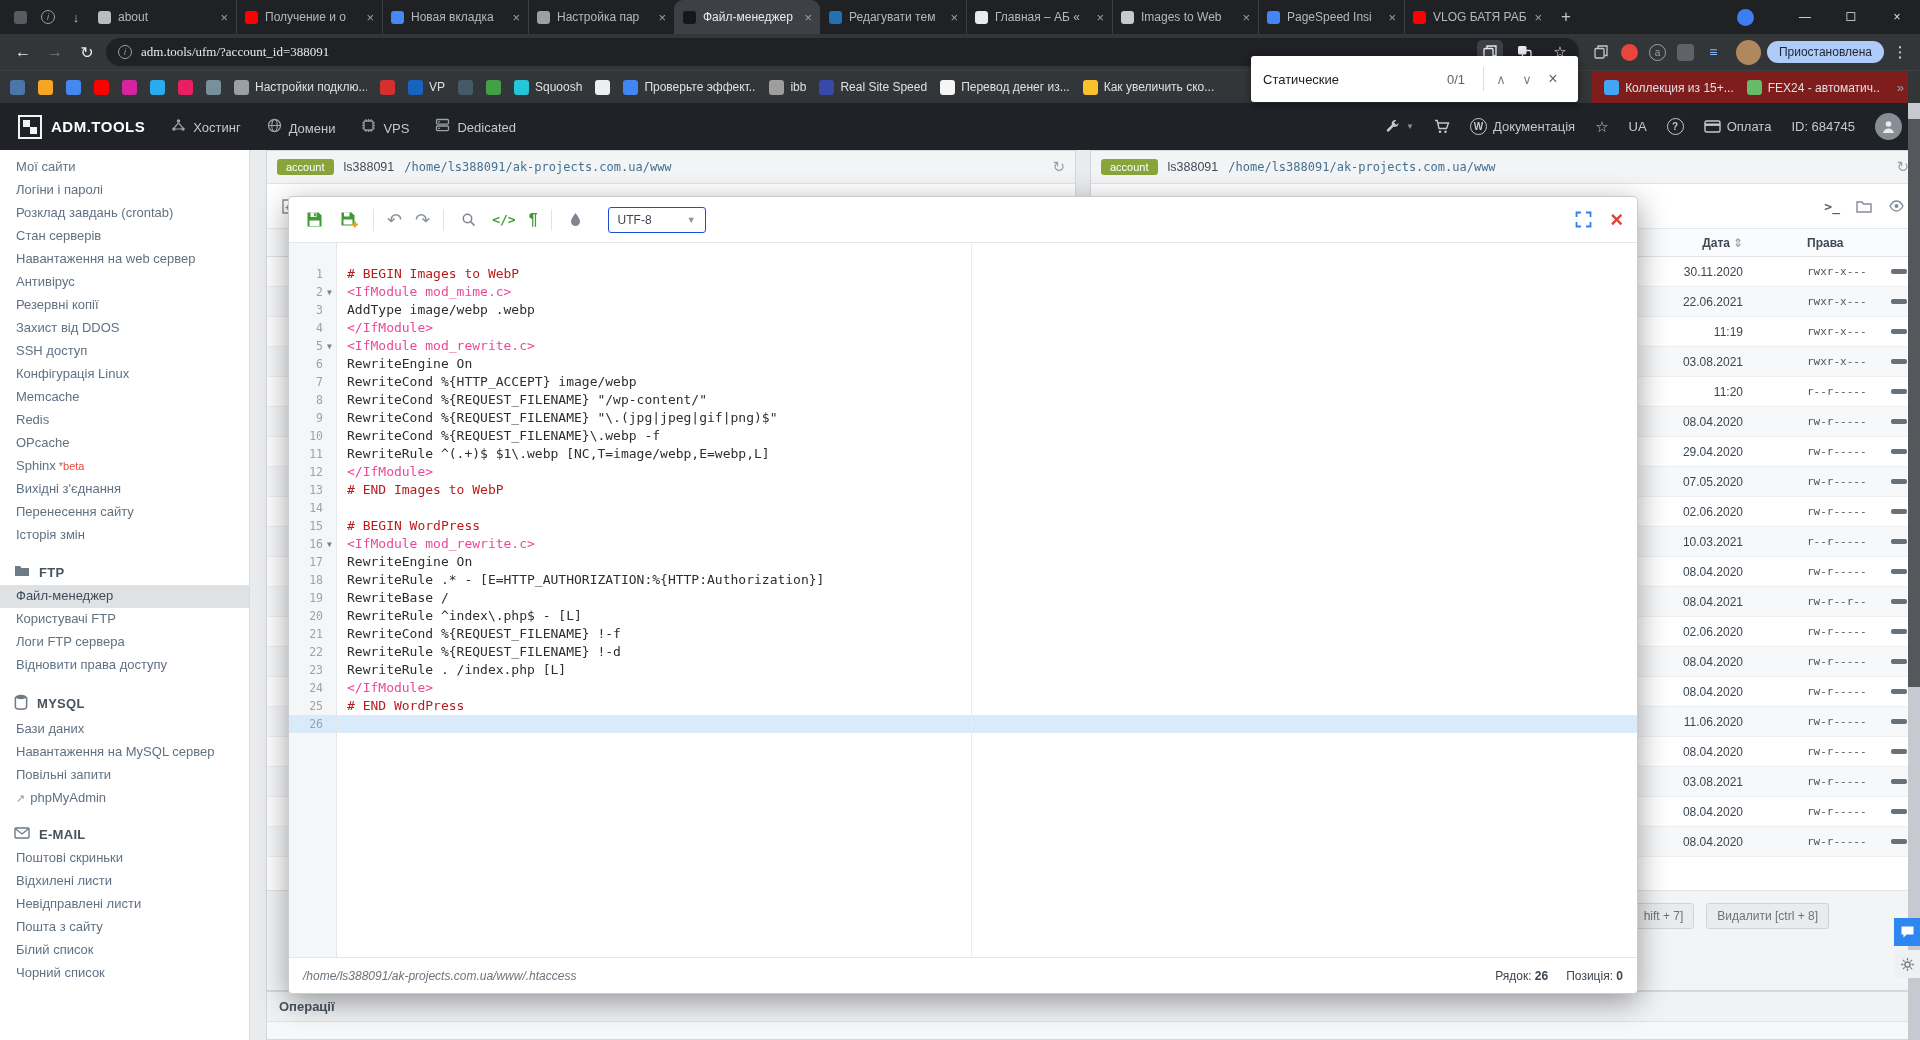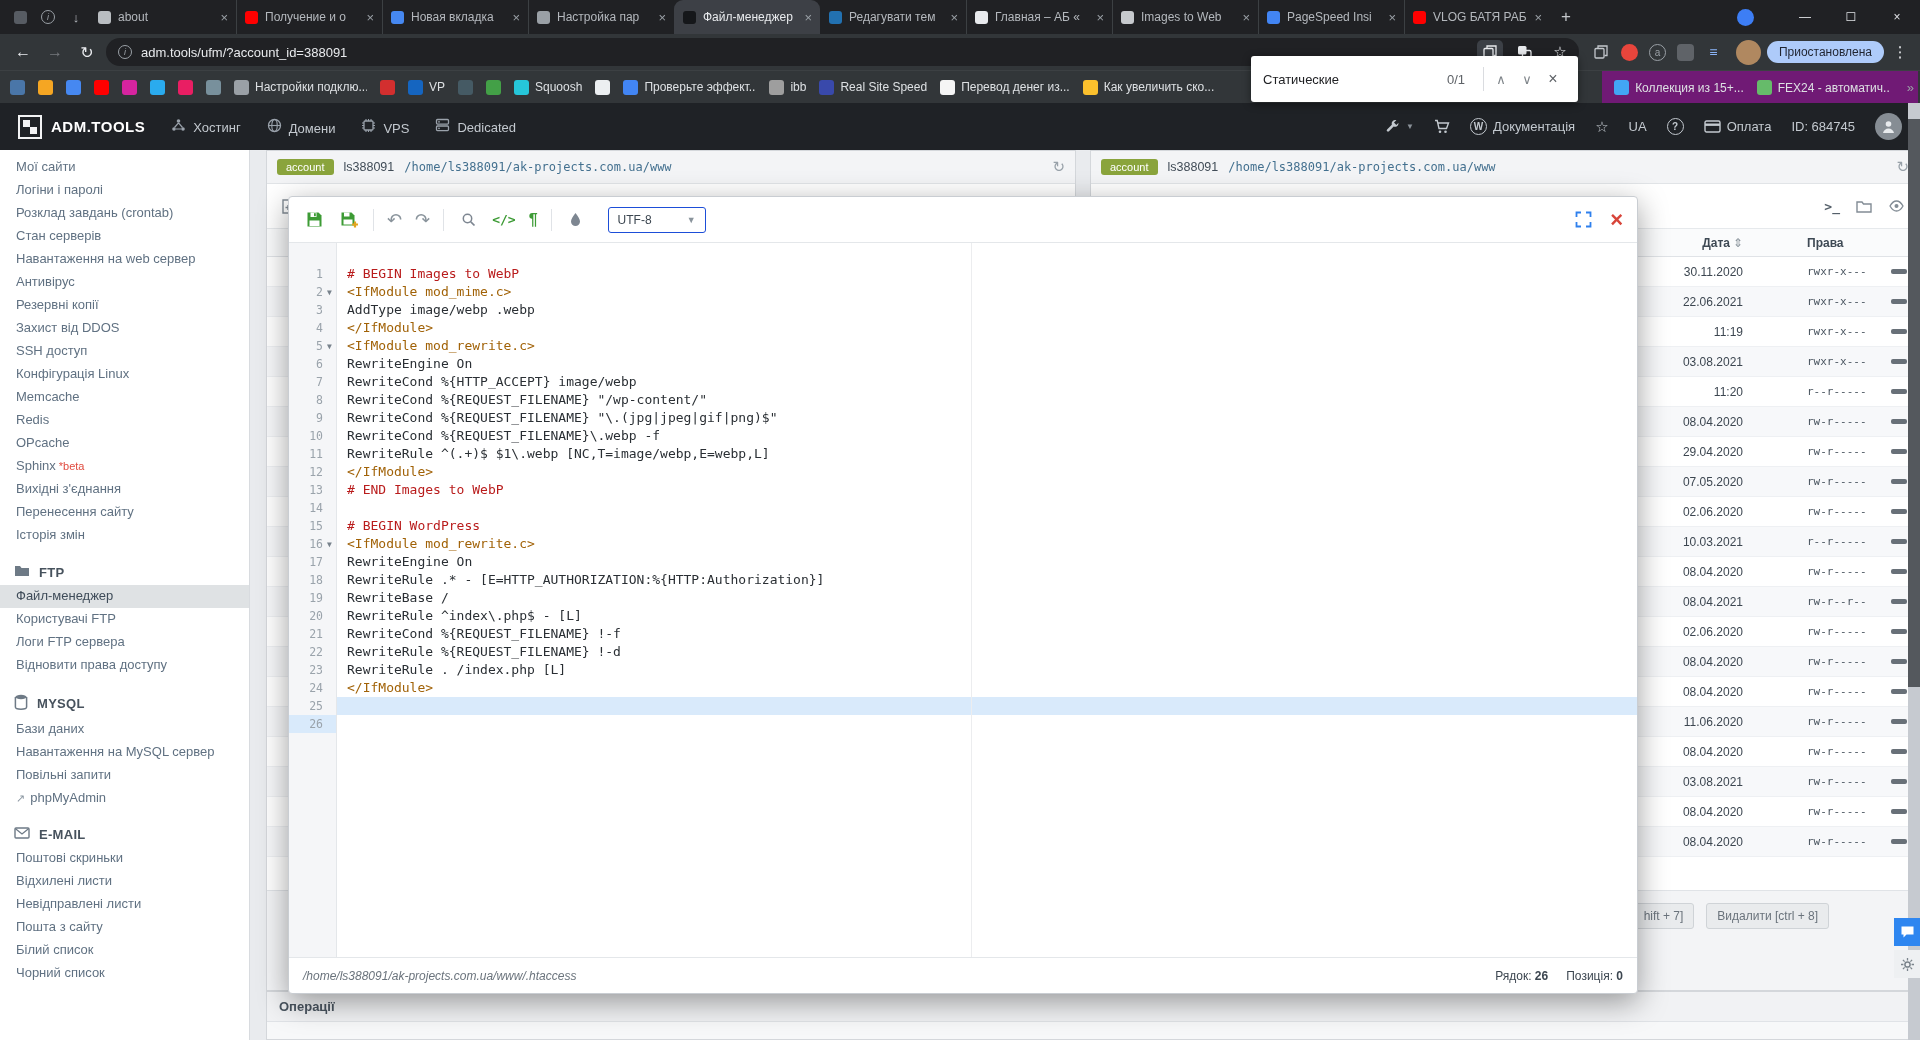--- a/index.html
+++ b/index.html
@@ -1,18 +1,18 @@
 <!DOCTYPE html>
 <html><head>
 <meta charset="utf-8">
 <style>
 *{box-sizing:border-box;margin:0;padding:0}
 html,body{width:1920px;height:1040px}
 body{position:relative;overflow:hidden;background:#e9ebee;font-family:"Liberation Sans",sans-serif}
-.mono{font-family:Liberation Sans, sans-serif}
+.mono{font-family:Liberation Serif, serif}
 
 #tabstrip{position:absolute;top:0;left:0;right:0;height:34px;background:#202124;display:flex;align-items:center;padding-left:6px;z-index:5}
 #pinned,#tabs{display:flex;height:34px;align-items:center}
 .ptab{width:28px;height:34px;display:flex;align-items:center;justify-content:center;color:#b7bbc0;font-size:13px}
 .ptab .sq{width:13px;height:13px;border-radius:3px;background:#575c63}
 .ptab .ci{width:14px;height:14px;border-radius:50%;border:1px solid #9aa0a6;font-size:9px;display:flex;align-items:center;justify-content:center;color:#9aa0a6;font-style:italic}
 .tab{width:146px;height:34px;display:flex;align-items:center;gap:7px;padding:0 8px;color:#b4b8bd;font-size:12px;position:relative}
 .tab+.tab{border-left:1px solid #3c4043}
 .tab.active{background:#3d4046;border-radius:9px 9px 0 0;color:#e8eaed;border-left-color:transparent}
 .tab.active+.tab{border-left-color:transparent}
@@ -45,21 +45,21 @@
 .findcount{color:#5f6368;margin-right:18px}
 .findsep{width:1px;height:24px;background:#dadce0;margin-right:4px}
 .findbtn{width:26px;text-align:center;color:#80868b;font-size:13px}
 .findbtn.x{color:#5f6368;font-size:16px}
 
 #bookmarks{position:absolute;top:70px;left:0;right:0;height:33px;background:#323639;border-top:1px solid #3c4043;display:flex;align-items:center;padding:0 10px;z-index:4;overflow:hidden}
 #bm-left{display:flex;align-items:center;gap:13px}
 .bm{display:flex;align-items:center;gap:6px;flex:0 0 auto;font-size:12px;color:#dde0e3}
 .bico{width:15px;height:15px;border-radius:3px;flex:0 0 auto}
 .bmlabel{max-width:112px;white-space:nowrap;overflow:hidden}
-#bm-right{position:absolute;right:2px;top:0;height:33px;display:flex;align-items:center;gap:13px;background:#701a75;padding-left:12px}
+#bm-right{position:absolute;right:12px;top:0;height:33px;display:flex;align-items:center;gap:13px;background:#7f1d1d;padding-left:12px}
 .chev{color:#9aa0a6;font-size:13px;padding:0 4px}
 
 #appheader{position:absolute;top:103px;left:0;right:0;height:47px;background:#1f2226;display:flex;align-items:center;gap:26px;padding:16px 18px;color:#c3c9cf;z-index:4}
 #logo{display:flex;align-items:center;gap:9px}
 .logoicon{width:24px;height:24px;border:2px solid #f2f3f4;position:relative}
 .logoicon::before{content:"";position:absolute;left:3px;top:3px;width:7px;height:7px;background:#f2f3f4}
 .logoicon::after{content:"";position:absolute;right:3px;bottom:3px;width:7px;height:7px;background:#f2f3f4}
 .logotext{color:#fff;font-size:15px;font-weight:bold;letter-spacing:.5px}
 #nav{display:flex;align-items:center;gap:26px}
 .navitem{display:flex;align-items:flex-end;gap:7px;font-size:13px}
@@ -120,21 +120,21 @@
 .edbar .eright{margin-left:auto;display:flex;align-items:center;gap:16px}
 .xclose{color:#d8453a;font-size:22px;font-weight:bold;line-height:1}
 .edbody{flex:1;display:flex;position:relative;overflow:hidden}
 .gutter{width:48px;background:#f5f6f8;border-right:1px solid #e4e7ea;padding-top:22px;font-family:"DejaVu Sans Mono",monospace;font-size:11.5px;color:#9aa3ab}
 .gl{height:18px;display:flex;align-items:center;justify-content:flex-end}
 .gl .fold{width:13px;font-size:8px;color:#78828c;text-align:center}
 .gl.cur{background:#d9eafb}
 .codearea{flex:1;padding-top:22px;font-family:"DejaVu Sans Mono",monospace;font-size:13px;position:relative;overflow:hidden}
 .ruler{position:absolute;left:634px;top:0;bottom:0;width:1px;background:#ecedef}
 .cl{height:18px;line-height:18px;padding-left:10px;white-space:pre;color:#2a2f34}
-.cl.tag{color:#a16207}
+.cl.tag{color:#ec4899}
 .cl.cm{color:#b91c1c}
 .cl.cur{background:#d9eafb}
 .edstatus{height:36px;border-top:1px solid #e4e7ea;display:flex;align-items:center;padding:0 14px;font-size:12px}
 .spath{font-style:italic;color:#6a737c}
 .edstatus .sright{margin-left:auto;display:flex;gap:18px;color:#3c4650}
 
 #vscroll{position:absolute;right:0;top:103px;bottom:0;width:12px;background:#c6cad0;z-index:10}
 #vthumb{position:absolute;left:0;right:0;top:16px;height:568px;background:#54585d}
 .fab{position:absolute;right:0;width:26px;height:28px;display:flex;align-items:center;justify-content:center;z-index:40}
 #fab1{top:918px;background:#2e86f0}
@@ -1001,20 +1001,21 @@
         <div class="cl cm"># BEGIN WordPress</div>
         <div class="cl tag">&lt;IfModule mod_rewrite.c&gt;</div>
         <div class="cl ">RewriteEngine On</div>
         <div class="cl ">RewriteRule .* - [E=HTTP_AUTHORIZATION:%{HTTP:Authorization}]</div>
         <div class="cl ">RewriteBase /</div>
         <div class="cl ">RewriteRule ^index\.php$ - [L]</div>
         <div class="cl ">RewriteCond %{REQUEST_FILENAME} !-f</div>
         <div class="cl ">RewriteRule %{REQUEST_FILENAME} !-d</div>
         <div class="cl ">RewriteRule . /index.php [L]</div>
         <div class="cl tag">&lt;/IfModule&gt;</div>
+        <div class="cl cm"># END WordPress</div>
         <div class="cl  cur"></div>
       </div>
   </div>
   <div class="edstatus">
     <span class="spath">/home/ls388091/ak-projects.com.ua/www/.htaccess</span>
     <div class="sright">
       <span><span>Рядок:</span> <b>26</b></span>
       <span><span>Позиція:</span> <b>0</b></span>
     </div>
   </div>

